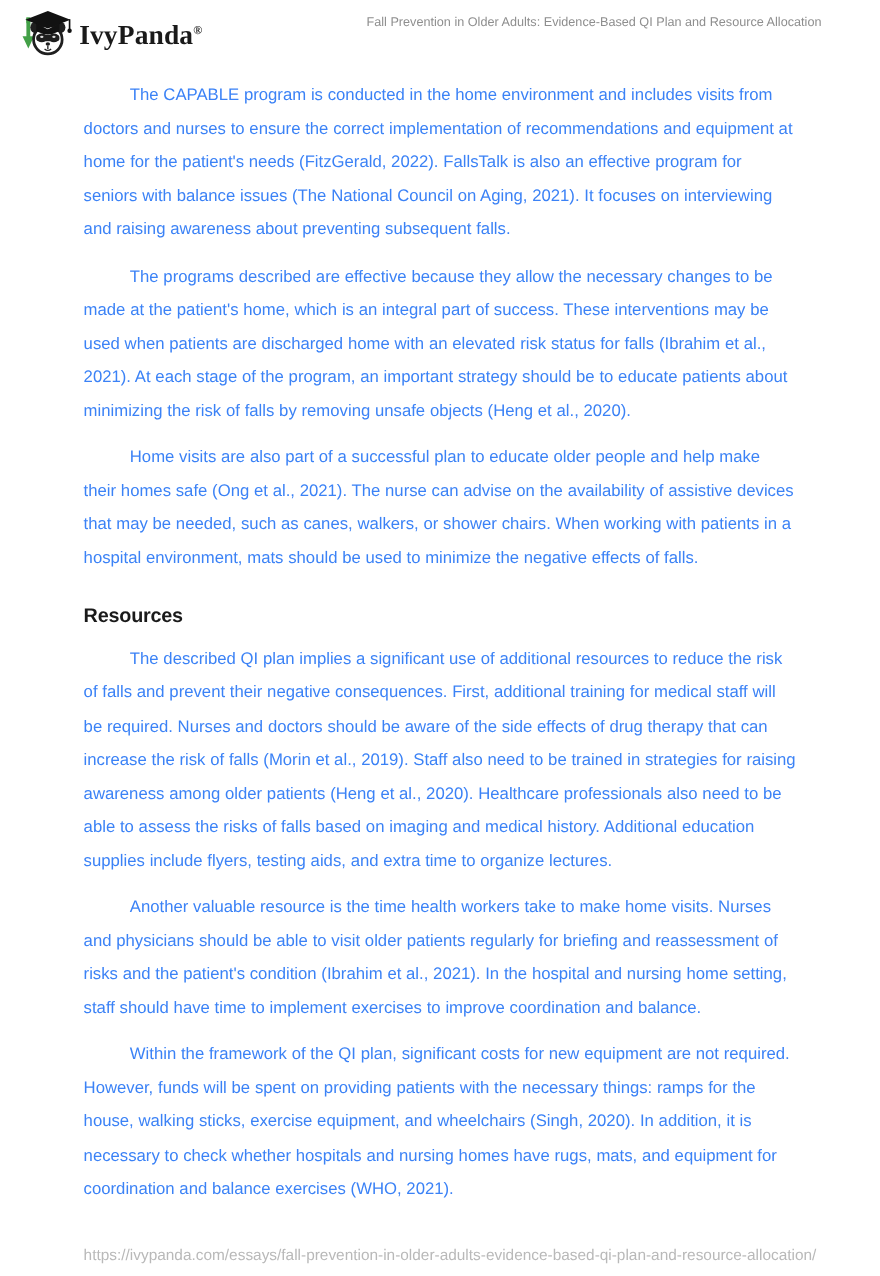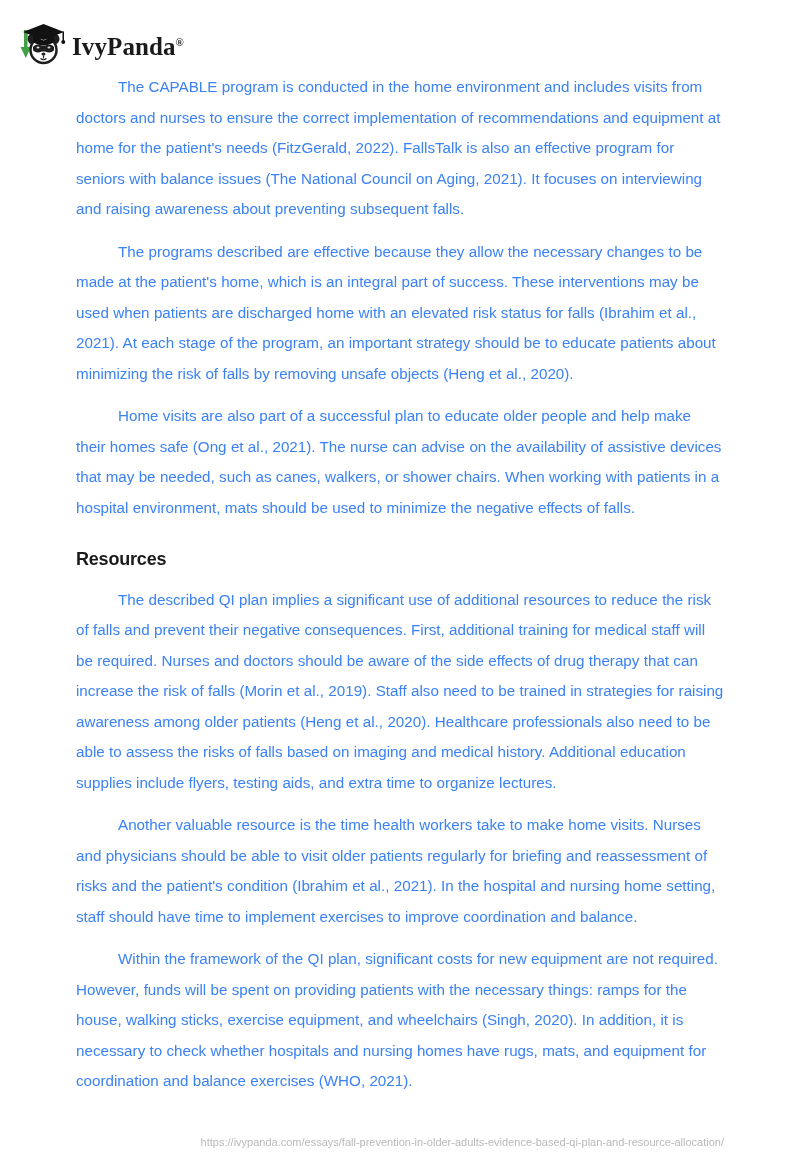--- a/index.html
+++ b/index.html
@@ -12,21 +12,21 @@
     height: 1160px;
     position: relative;
     font-family: "Liberation Sans", sans-serif;
     color: #1c1c1c;
     overflow: hidden;
   }
 
   
   .page-header {
     position: absolute;
-    top: 16px;
+    top: 2px;
     left: 0;
     width: 676px;
     height: 58px;
     padding-left: 14px;
   }
   .brand {
     position: absolute;
     left: 14px;
     top: 6px;
     display: flex;
@@ -98,21 +98,21 @@
 
   
   .page-footer {
     position: absolute;
     left: 76px;
     top: 1132px;
     width: 648px;
     text-align: right;
   }
   .footer-url {
-    font-size: 11px;
+    font-size: 14px;
     color: #b9b9b9;
     line-height: 1.2;
     text-decoration: none;
     white-space: nowrap;
   }
 </style>
 </head>
 <body>
 
 <div class="page-header">
@@ -150,20 +150,21 @@
       <g fill="#121212">
         <polygon points="59,4 100,20 59,36 18,20"></polygon>
         <path d="M38 27 L38 41 Q59 52 80 41 L80 27 L59 37 Z"></path>
         <rect x="97" y="19" width="3" height="19"></rect>
         <circle cx="98.5" cy="40" r="4"></circle>
       </g>
     </svg>
     <span class="brand-word"><span>IvyPanda</span><span class="brand-reg">®</span></span>
   </div>
 
+  <div class="header-title">Fall Prevention in Older Adults: Evidence-Based QI Plan and Resource Allocation</div>
 </div>
 
 <div class="doc-body">
 
   <p class="para">The CAPABLE program is conducted in the home environment and includes visits from doctors and nurses to ensure the correct implementation of recommendations and equipment at home for the patient's needs (FitzGerald, 2022). FallsTalk is also an effective program for seniors with balance issues (The National Council on Aging, 2021). It focuses on interviewing and raising awareness about preventing subsequent falls.</p>
   <p class="para">The programs described are effective because they allow the necessary changes to be made at the patient's home, which is an integral part of success. These interventions may be used when patients are discharged home with an elevated risk status for falls (Ibrahim et al., 2021). At each stage of the program, an important strategy should be to educate patients about minimizing the risk of falls by removing unsafe objects (Heng et al., 2020).</p>
   <p class="para">Home visits are also part of a successful plan to educate older people and help make their homes safe (Ong et al., 2021). The nurse can advise on the availability of assistive devices that may be needed, such as canes, walkers, or shower chairs. When working with patients in a hospital environment, mats should be used to minimize the negative effects of falls.</p>
 
   <h2 class="section-heading">Resources</h2>
 

